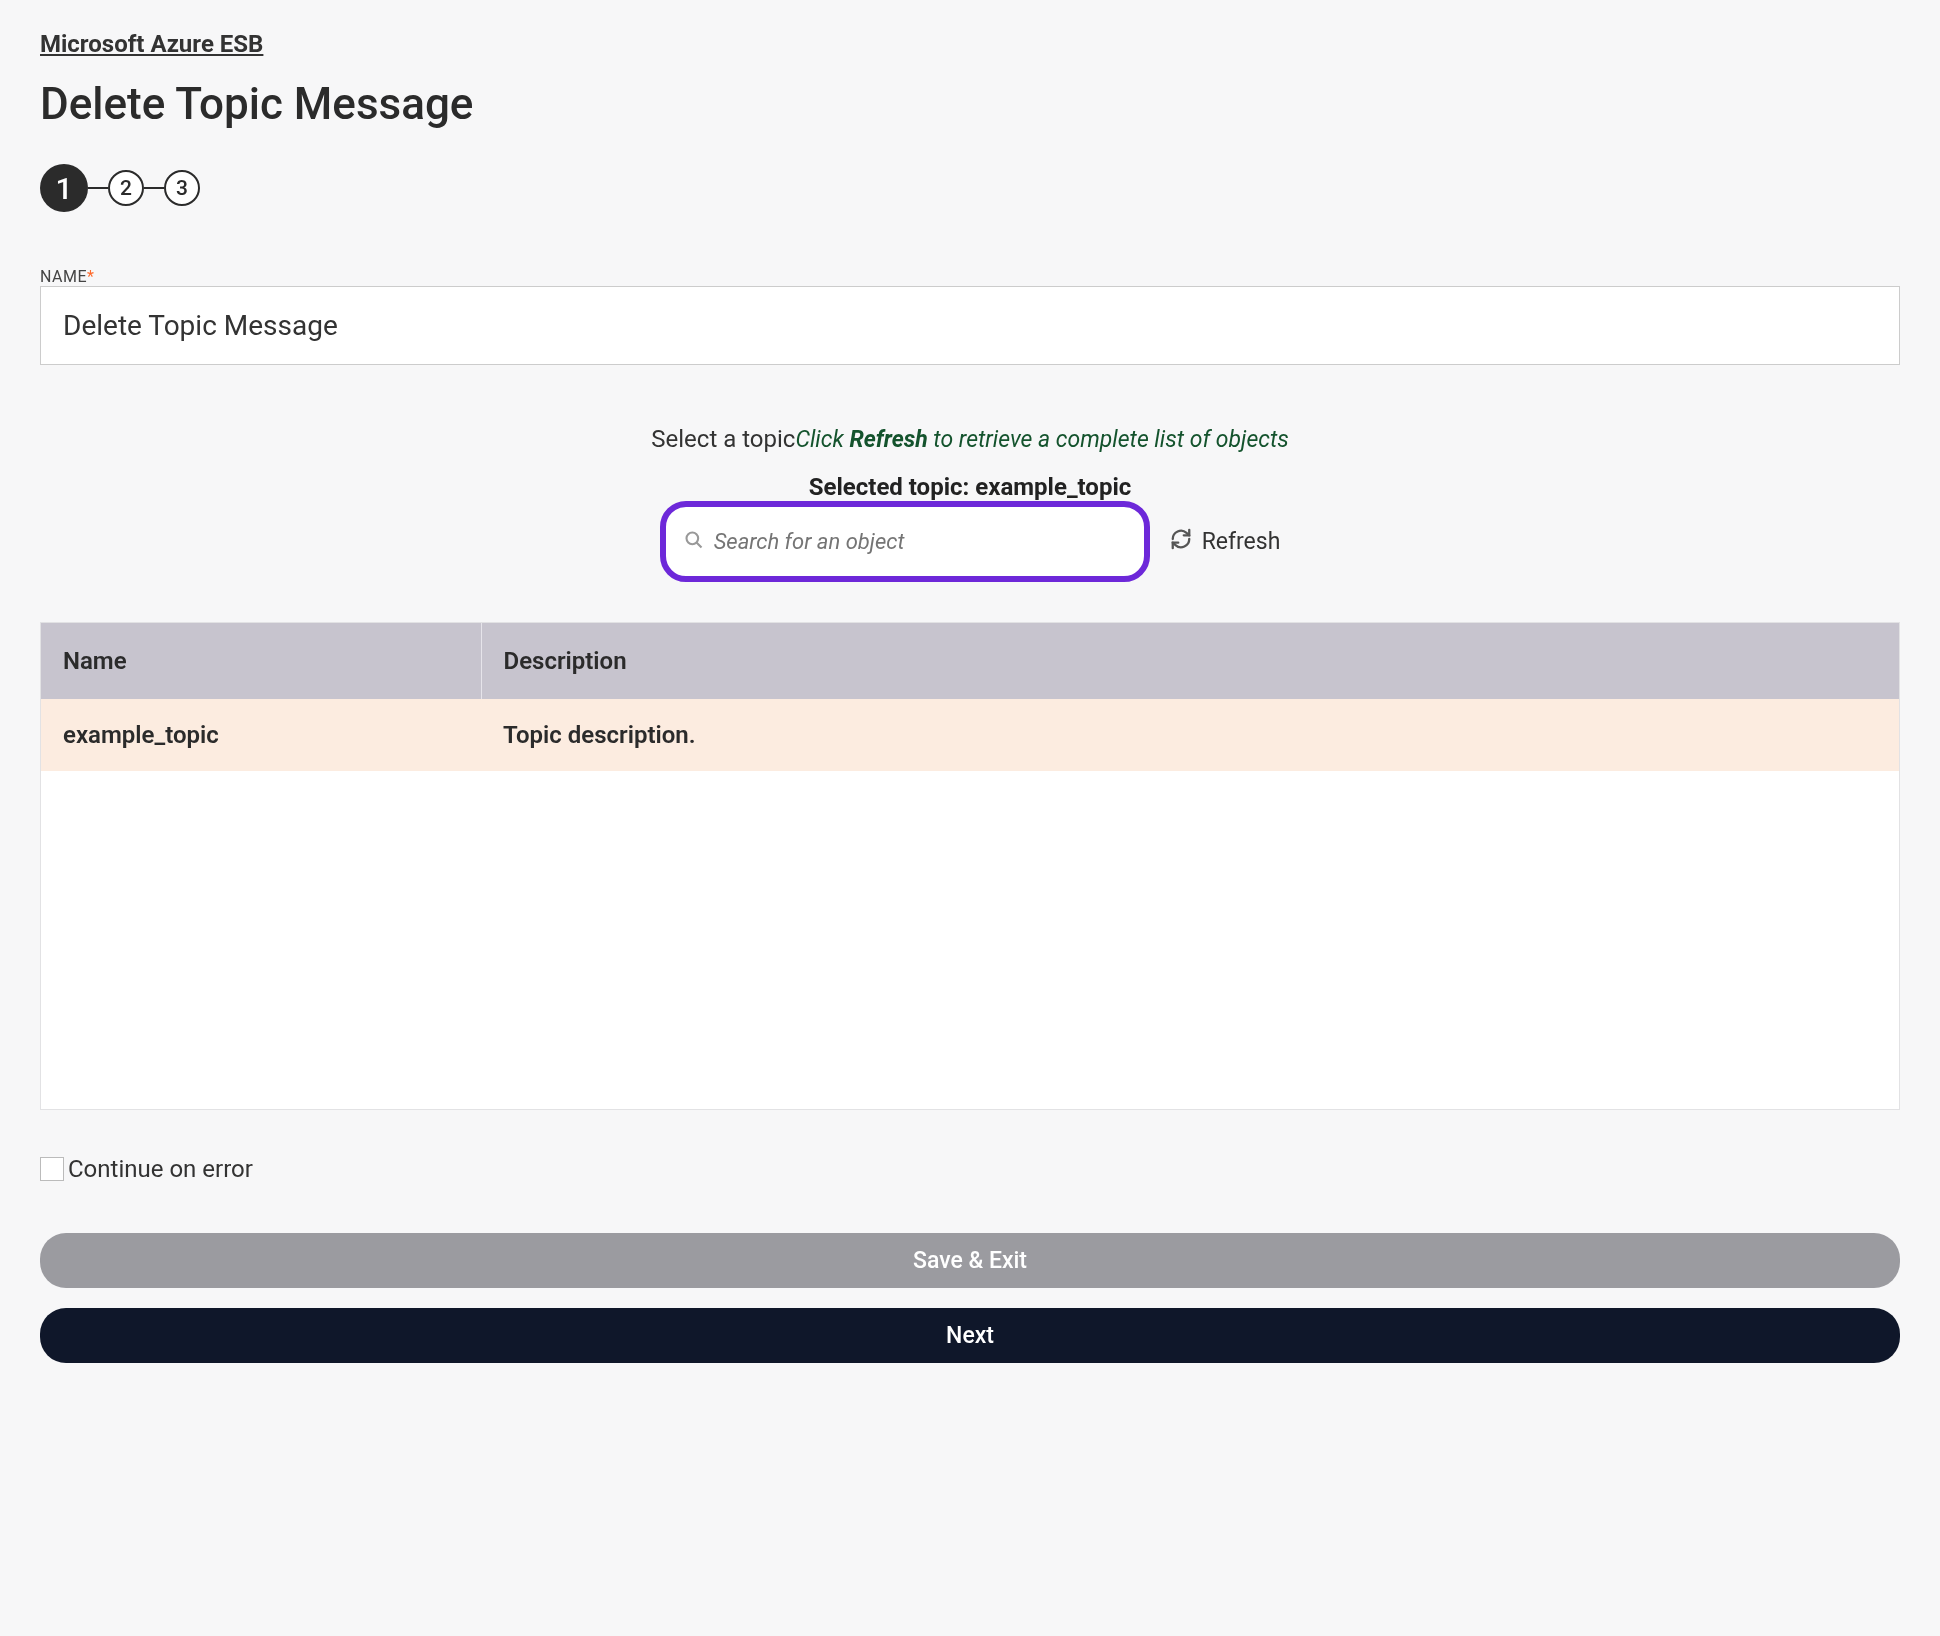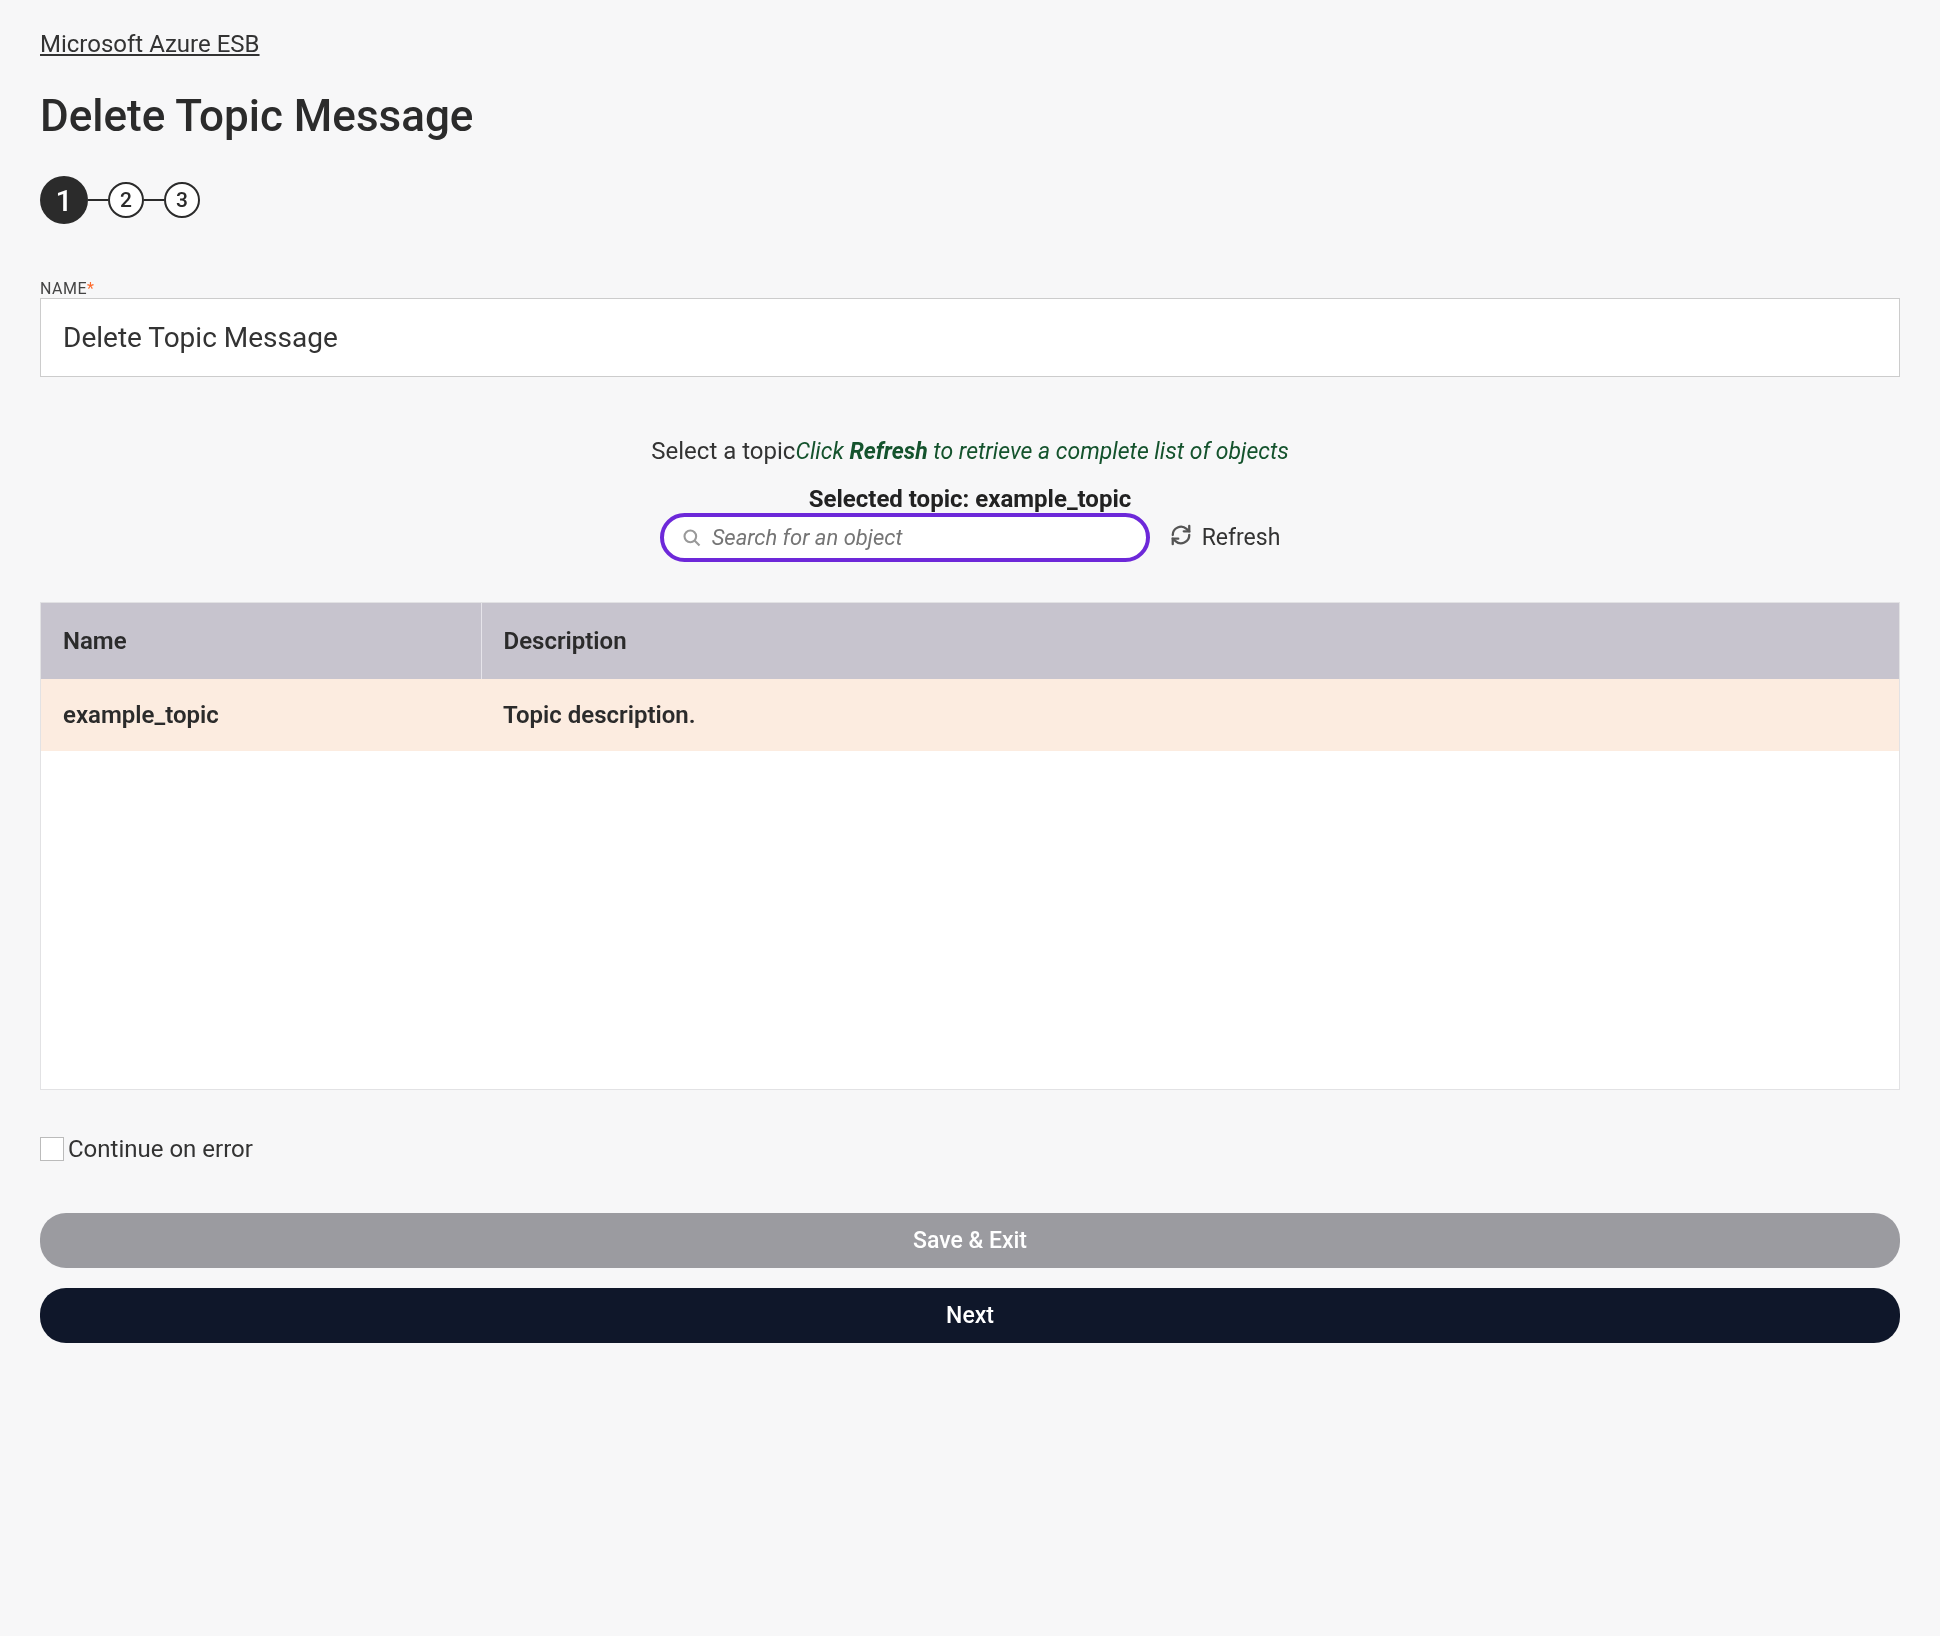--- a/index.html
+++ b/index.html
@@ -9,21 +9,22 @@
       color: #333;
       padding: 30px 40px;
       font-size: 24px;
     }
     .breadcrumb {
       font-size: 24px;
       color: #333;
       text-decoration: underline;
       cursor: pointer;
       display: inline-block;
-      margin-bottom: 32px;
+      margin-bottom: 20px;
+      font-weight: bold;
     }
     .page-title {
       font-size: 44px;
       font-weight: 500;
       color: #2b2b2b;
       margin-bottom: 34px;
     }
     .stepper {
       display: flex;
       align-items: center;
@@ -79,25 +80,25 @@
       justify-content: center;
       align-items: center;
       margin-bottom: 20px;
     }
     .select-topic-label { font-size: 24px; color: #333; }
     .refresh-hint { font-style: italic; font-size: 23px; color: #14532d; }
     .refresh-hint b { font-style: italic; font-weight: 700; }
     .selected-topic { font-size: 24px; font-weight: 700; color: #222; }
     .search-box {
       display: flex;
-      align-items: flex-end;
-      border: 4px solid #6d28d9;
+      align-items: center;
+      border: 6px solid #6d28d9;
       border-radius: 26px;
       background: #fff;
-      padding: 4px 18px;
+      padding: 18px 18px;
       width: 490px;
     }
     .search-box svg { flex-shrink: 0; }
     .search-box input {
       border: none;
       outline: none;
       font-size: 22px;
       font-style: italic;
       color: #999;
       padding: 4px 10px;

